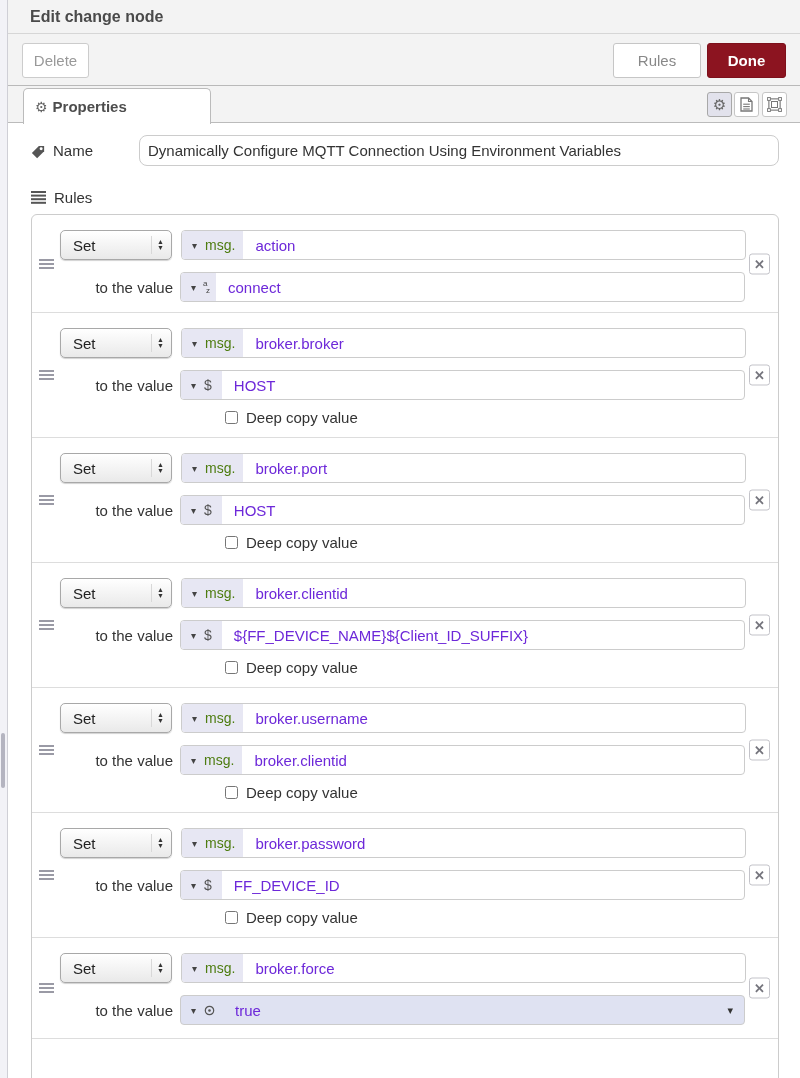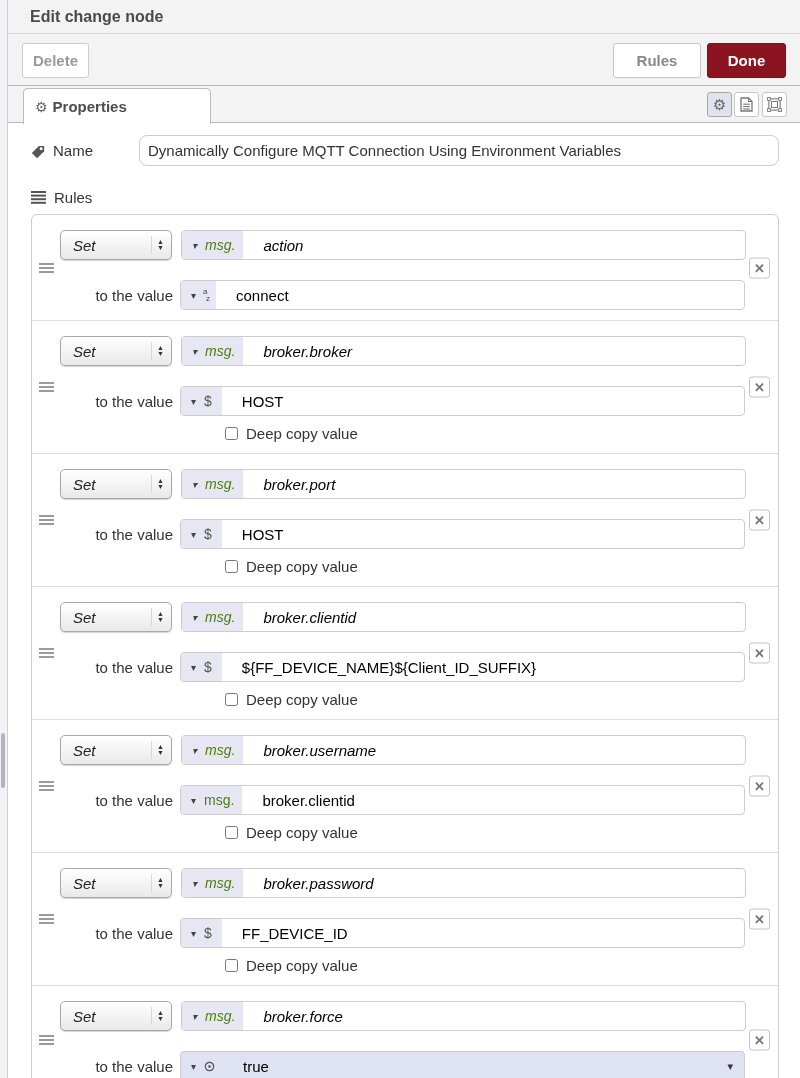--- a/index.html
+++ b/index.html
@@ -16,21 +16,21 @@
   .tray { position:absolute; left:7px; right:0; top:0; bottom:0; border-left:1px solid #cfcfd6; }
 
   
   .hdr { height:34px; background:#f3f3f3; border-bottom:1px solid #d6d6d6;
          display:flex; align-items:center; padding-left:22px;
          font-size:16px; font-weight:bold; color:#4a4a4a; }
 
   
   .btnbar { height:52px; background:#f3f3f3; border-bottom:1px solid #b9b9b9; position:relative; }
   .btn { position:absolute; top:9px; height:35px; border-radius:3px; font-size:15px;
-         display:flex; align-items:center; justify-content:center; cursor:pointer;font-weight:bold; }
+         display:flex; align-items:center; justify-content:center; cursor:pointer; }
   .btn-delete { left:14px; width:67px; background:#fff; border:1px solid #ccc; color:#999; }
   .btn-cancel { right:99px; width:88px; background:#fff; border:1px solid #c6c6c6; color:#888; }
   .btn-done   { right:14px; width:79px; background:#8C1420; border:1px solid #7d101b; color:#fff; font-weight:600; }
 
   
   .tabbar { height:37px; background:#f3f3f3; border-bottom:1px solid #bbb; position:relative; }
   .tab { position:absolute; left:15px; top:2px; height:36px; width:188px; z-index:2;
          background:#fff; border:1px solid #bbb; border-bottom:none; border-radius:5px 5px 0 0;
          display:flex; align-items:center; padding-left:11px; gap:5px;
          font-weight:bold; color:#4d4d4d; font-size:15px; }
@@ -53,39 +53,39 @@
 
   .rules-label { margin-top:21px; display:flex; align-items:center; gap:8px; font-size:15px; color:#333; height:20px; }
 
   .rules-box { margin-top:7px; border:1px solid #ccc; border-radius:6px; background:#fff;
                height:960px; overflow:hidden; }
 
   .rule { position:relative; border-bottom:1px solid #ddd; padding:15px 0 10px 0; }
   .rule.with-deep { padding-bottom:11px; }
   .rule.last { padding-bottom:13px; }
 
-  .line1 { display:flex; margin-left:28px; gap:9px; align-items:flex-start; height:30px;font-style:italic; }
-  .line2 { display:flex; margin-top:20px; align-items:center; height:30px; }
+  .line1 { display:flex; margin-left:28px; gap:9px; align-items:flex-start; height:30px; }
+  .line2 { display:flex; margin-top:12px; align-items:center; height:30px; }
   .l2-label { width:141px; text-align:right; font-size:15px; color:#333; margin-right:7px; flex:none; }
 
   .sel { width:112px; height:30px; flex:none; border:1px solid #a8a8a8; border-radius:5px;
          background:linear-gradient(#ffffff,#e9e9e9); box-shadow:0 1px 1px rgba(0,0,0,0.18);
          display:flex; align-items:center; padding:0 7px 0 12px; font-size:15px; color:#222; cursor:pointer; }
   .sel .sel-txt { flex:1; }
   .arrows { display:flex; flex-direction:column; align-items:center; font-size:7px; line-height:6px;
             color:#333; padding-left:5px; border-left:1px solid #d8d8d8; height:18px; justify-content:center; }
 
   .ti { display:flex; width:565px; height:30px; border:1px solid #ccc; border-radius:4px;
         background:#fff; overflow:hidden; align-items:stretch; position:relative; }
   .ti-btn { display:flex; align-items:center; background:#e7e7f3; padding:0 5px 0 10px;
             color:#444; font-size:10px; cursor:pointer; }
   .ti-type { display:flex; align-items:center; background:#e7e7f3; padding:0 8px 0 3px;
              font-size:14px; color:#4d7c0f; }
   .ti-type.env { font-size:14px; color:#555; padding:0 10px 0 3px; }
-  .ti-val { display:flex; align-items:center; padding-left:20px; font-size:15px; color:#000000; flex:1; white-space:nowrap; }
+  .ti-val { display:flex; align-items:center; padding-left:12px; font-size:15px; color:#6d28d9; flex:1; white-space:nowrap; }
   .az { display:flex; flex-direction:column; align-items:flex-start; font-size:8px; line-height:7px; color:#444; padding:0 6px 0 2px; justify-content:center; background:#e7e7f3; }
   .az span:last-child { margin-left:3px; }
 
   .ti.bool { background:#dfe2f2; }
   .ti.bool .ti-btn, .ti.bool .ti-type { background:transparent; }
   .bool-caret { position:absolute; right:11px; top:50%; transform:translateY(-50%); font-size:11px; color:#333; }
 
   .deep { margin:9px 0 0 193px; display:flex; align-items:center; gap:8px; font-size:15px; color:#333; height:17px; }
   .deep input { width:13px; height:13px; margin:0; accent-color:#fff; }
 

